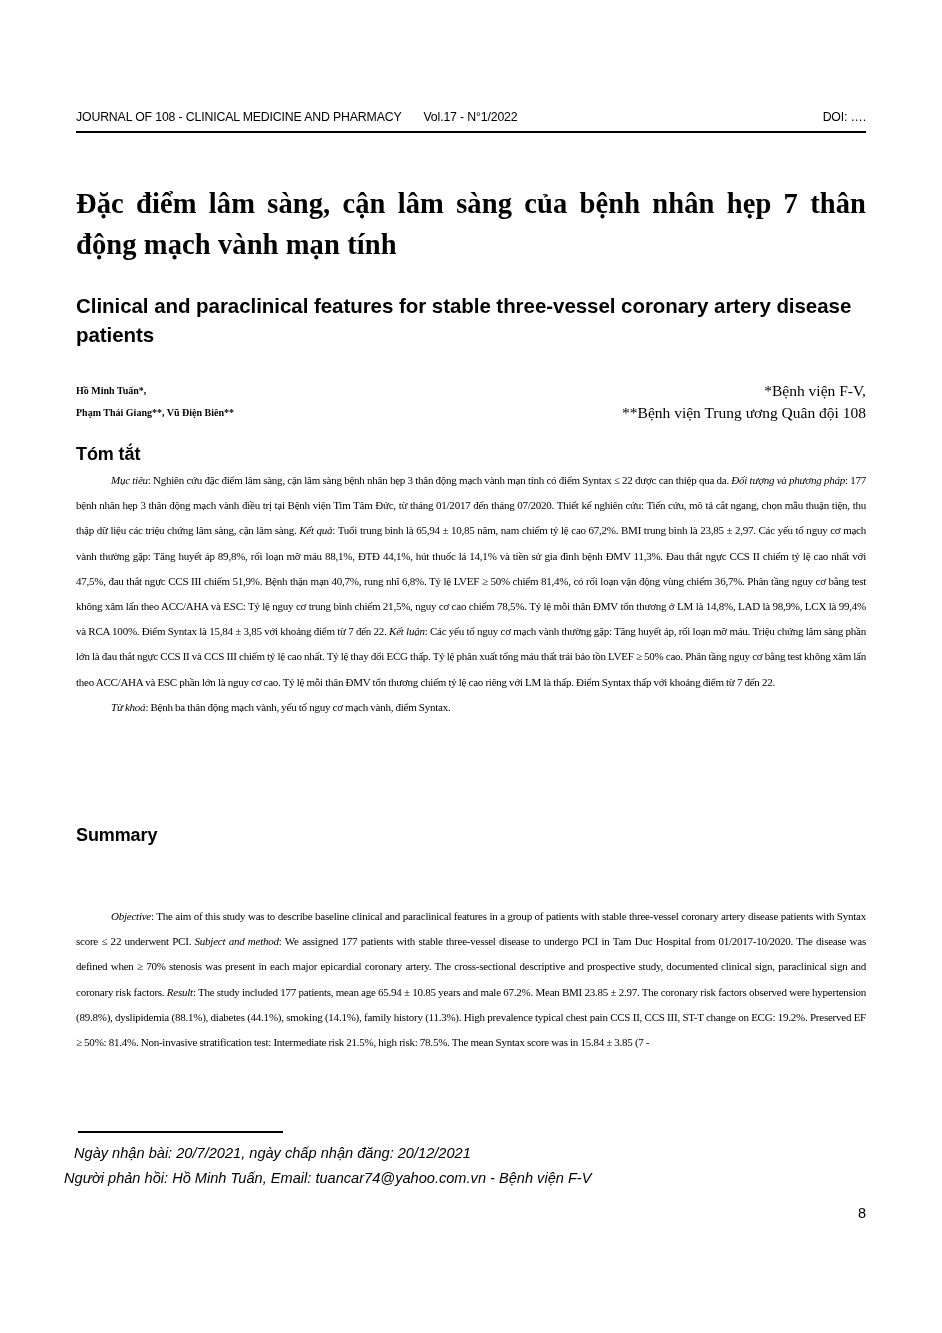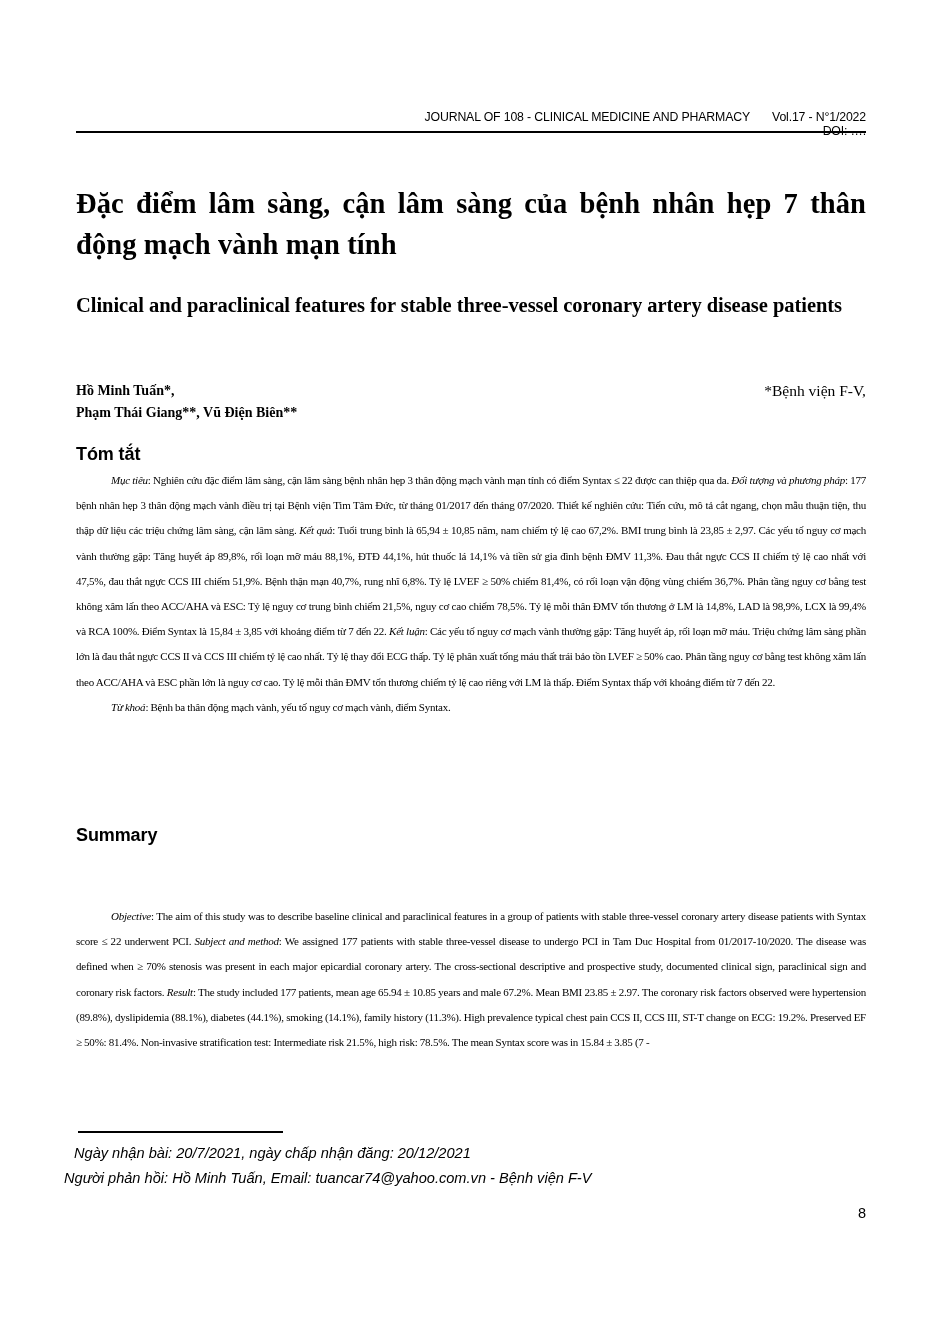--- a/index.html
+++ b/index.html
@@ -26,26 +26,25 @@
   }
 
   
   .running-head {
     position: absolute;
     left: 76px;
     right: 76px;
     top: 110px;
     display: flex;
     justify-content: space-between;
-    align-items: flex-end;
+    align-items: flex-start;
     font-family: "Liberation Sans", sans-serif;
     font-size: 12.3px;
     letter-spacing: -0.15px;
     white-space: nowrap;
-    flex-direction: column;
   }
   .running-head .rh-left {
     display: flex;
     align-items: baseline;
   }
   .rh-journal { }
   .rh-volume { margin-left: 22px; }
   .rh-doi { }
   .head-rule {
     position: absolute;
@@ -67,21 +66,21 @@
     font-family: "Liberation Serif", serif;
     font-weight: bold;
     font-size: 28.5px;
     line-height: 41px;
     text-align: justify;
     text-align-last: left;
     margin: 0;
     letter-spacing: 0.1px;
   }
   .title-en {
-    font-family: Liberation Serif, serif;
+    font-family: Liberation Sans, sans-serif;
     font-weight: bold;
     font-size: 20.5px;
     line-height: 29px;
     text-align: left;
     margin: 26px 0 0 0;
     letter-spacing: -0.05px;
   }
 
   
   .author-block {
@@ -89,21 +88,21 @@
     left: 76px;
     right: 76px;
     top: 380px;
     display: flex;
     justify-content: space-between;
     align-items: flex-start;
   }
   .authors {
     font-family: "Liberation Serif", serif;
     font-weight: bold;
-    font-size: 14px;
+    font-size: 10px;
     line-height: 22px;
   }
   .affiliations {
     font-family: "Liberation Serif", serif;
     font-size: 15.5px;
     line-height: 22px;
     text-align: right;
   }
   .authors div, .affiliations div { white-space: nowrap; }
 
@@ -199,20 +198,21 @@
     <h2 class="title-en">Clinical and paraclinical features for stable three-vessel coronary artery disease patients</h2>
   </div>
 
   <div class="author-block">
     <div class="authors">
       <div>Hồ Minh Tuấn*,</div>
       <div>Phạm Thái Giang**, Vũ Điện Biên**</div>
     </div>
     <div class="affiliations">
       <div>*Bệnh viện F-V,</div>
+      <div>**Bệnh viện Trung ương Quân đội 108</div>
     </div>
   </div>
 
   <h3 class="sec-head abstract-vi-head">Tóm tắt</h3>
   <div class="abstract abstract-vi">
     <p><span class="it">Mục tiêu</span><span>: Nghiên cứu đặc điểm lâm sàng, cận lâm sàng bệnh nhân hẹp 3 thân động mạch vành mạn tính có điểm Syntax ≤ 22 được can thiệp qua da. </span><span class="it">Đối tượng và phương pháp</span><span>: 177 bệnh nhân hẹp 3 thân động mạch vành điều trị tại Bệnh viện Tim Tâm Đức, từ tháng 01/2017 đến tháng 07/2020. Thiết kế nghiên cứu: Tiến cứu, mô tả cắt ngang, chọn mẫu thuận tiện, thu thập dữ liệu các triệu chứng lâm sàng, cận lâm sàng. </span><span class="it">Kết quả</span><span>: Tuổi trung bình là 65,94 ± 10,85 năm, nam chiếm tỷ lệ cao 67,2%. BMI trung bình là 23,85 ± 2,97. Các yếu tố nguy cơ mạch vành thường gặp: Tăng huyết áp 89,8%, rối loạn mỡ máu 88,1%, ĐTĐ 44,1%, hút thuốc lá 14,1% và tiền sử gia đình bệnh ĐMV 11,3%. Đau thắt ngực CCS II chiếm tỷ lệ cao nhất với 47,5%, đau thắt ngực CCS III chiếm 51,9%. Bệnh thận mạn 40,7%, rung nhĩ 6,8%. Tỷ lệ LVEF ≥ 50% chiếm 81,4%, có rối loạn vận động vùng chiếm 36,7%. Phân tầng nguy cơ bằng test không xâm lấn theo ACC/AHA và ESC: Tỷ lệ nguy cơ trung bình chiếm 21,5%, nguy cơ cao chiếm 78,5%. Tỷ lệ mỗi thân ĐMV tổn thương ở LM là 14,8%, LAD là 98,9%, LCX là 99,4% và RCA 100%. Điểm Syntax là 15,84 ± 3,85 với khoảng điểm từ 7 đến 22. </span><span class="it">Kết luận</span><span>: Các yếu tố nguy cơ mạch vành thường gặp: Tăng huyết áp, rối loạn mỡ máu. Triệu chứng lâm sàng phần lớn là đau thắt ngực CCS II và CCS III chiếm tỷ lệ cao nhất. Tỷ lệ thay đổi ECG thấp. Tỷ lệ phân xuất tống máu thất trái bảo tồn LVEF ≥ 50% cao. Phân tầng nguy cơ bằng test không xâm lấn theo ACC/AHA và ESC phần lớn là nguy cơ cao. Tỷ lệ mỗi thân ĐMV tổn thương chiếm tỷ lệ cao riêng với LM là thấp. Điểm Syntax thấp với khoảng điểm từ 7 đến 22.</span></p>
     <p><span class="it">Từ khoá</span><span>: Bệnh ba thân động mạch vành, yếu tố nguy cơ mạch vành, điểm Syntax.</span></p>
   </div>
 
   <h3 class="sec-head summary-head">Summary</h3>

